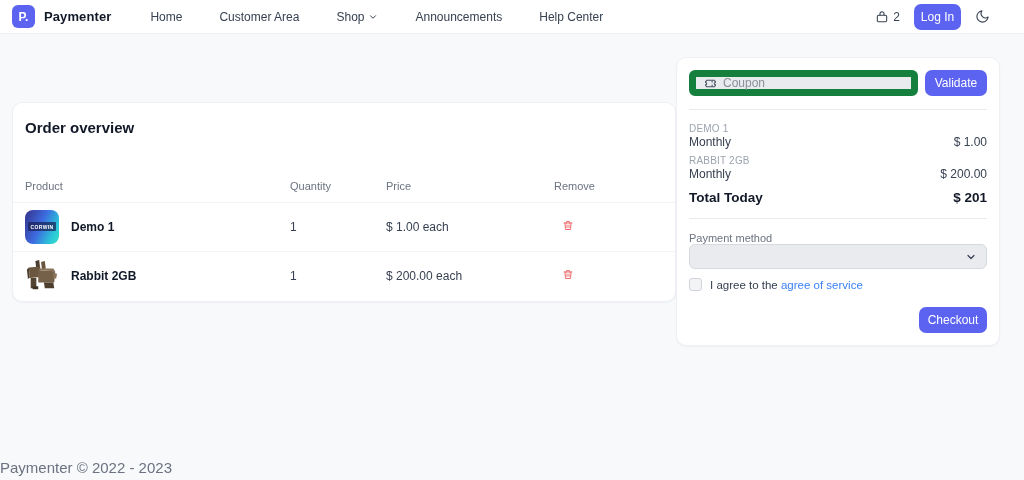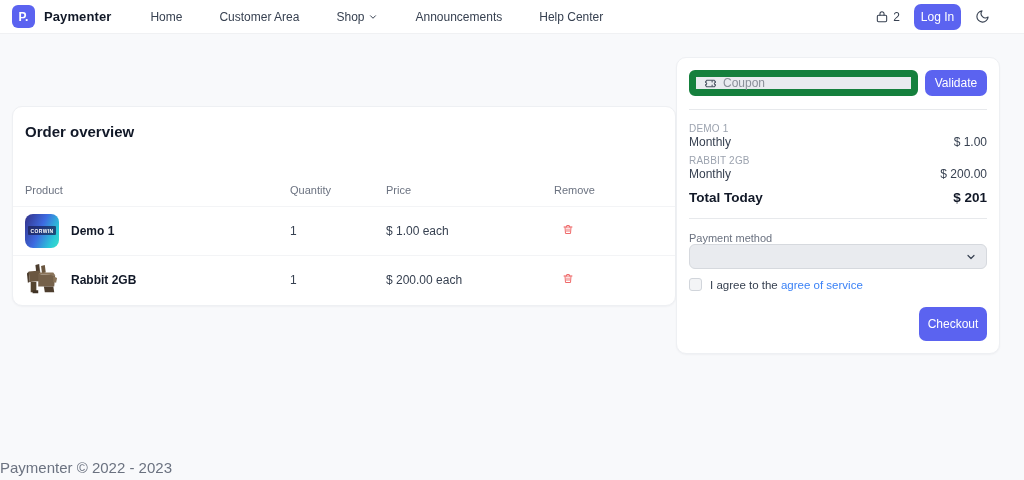--- a/index.html
+++ b/index.html
@@ -73,21 +73,21 @@
   .total-line { display:flex; justify-content:space-between; font-size:13.5px; font-weight:bold; color:#111827; margin-top:9px; }
   .pm-label { font-size:11px; color:#6b7280; }
   .select {
     height:25px; background:#e9ebef; border:1px solid #d6d9de; border-radius:6px;
     display:flex; align-items:center; justify-content:flex-end; padding:0 9px; cursor:pointer;
   }
   .agree-row { display:flex; align-items:center; gap:8px; margin-top:9px; font-size:11.5px; color:#374151; }
   .checkbox { width:13px; height:13px; background:#f3f4f6; border:1px solid #d1d5db; border-radius:3px; cursor:pointer; flex:0 0 auto; }
   .terms-link { color:#3b82f6; text-decoration:none; cursor:pointer; }
   .checkout-row { display:flex; justify-content:flex-end; margin-top:16px; }
-  .checkout-btn { width:68px; height:34px; }
+  .checkout-btn { width:68px; height:26px; }
   
   .footer { position:absolute; bottom:4px; left:0; width:100%; text-align:left; font-size:15px; color:#6b7280;margin-top:12px; }
 </style>
 </head>
 <body>
 
 <div class="header">
   <div class="logo-square">P.</div>
   <div class="brand">Paymenter</div>
   <div class="nav">

